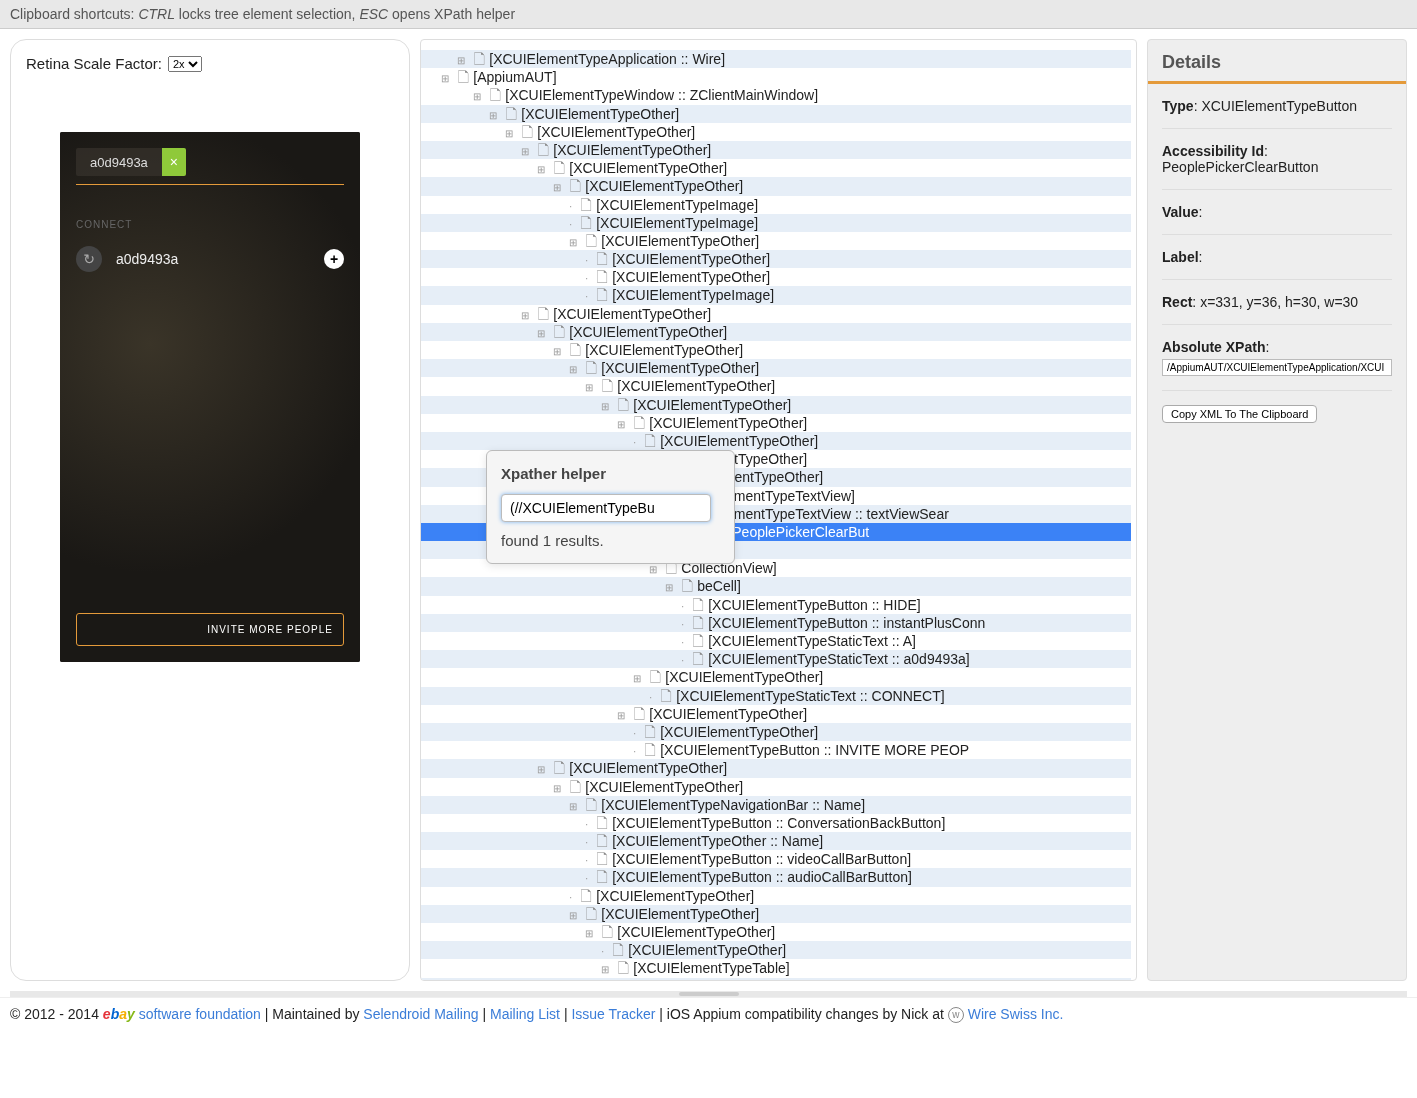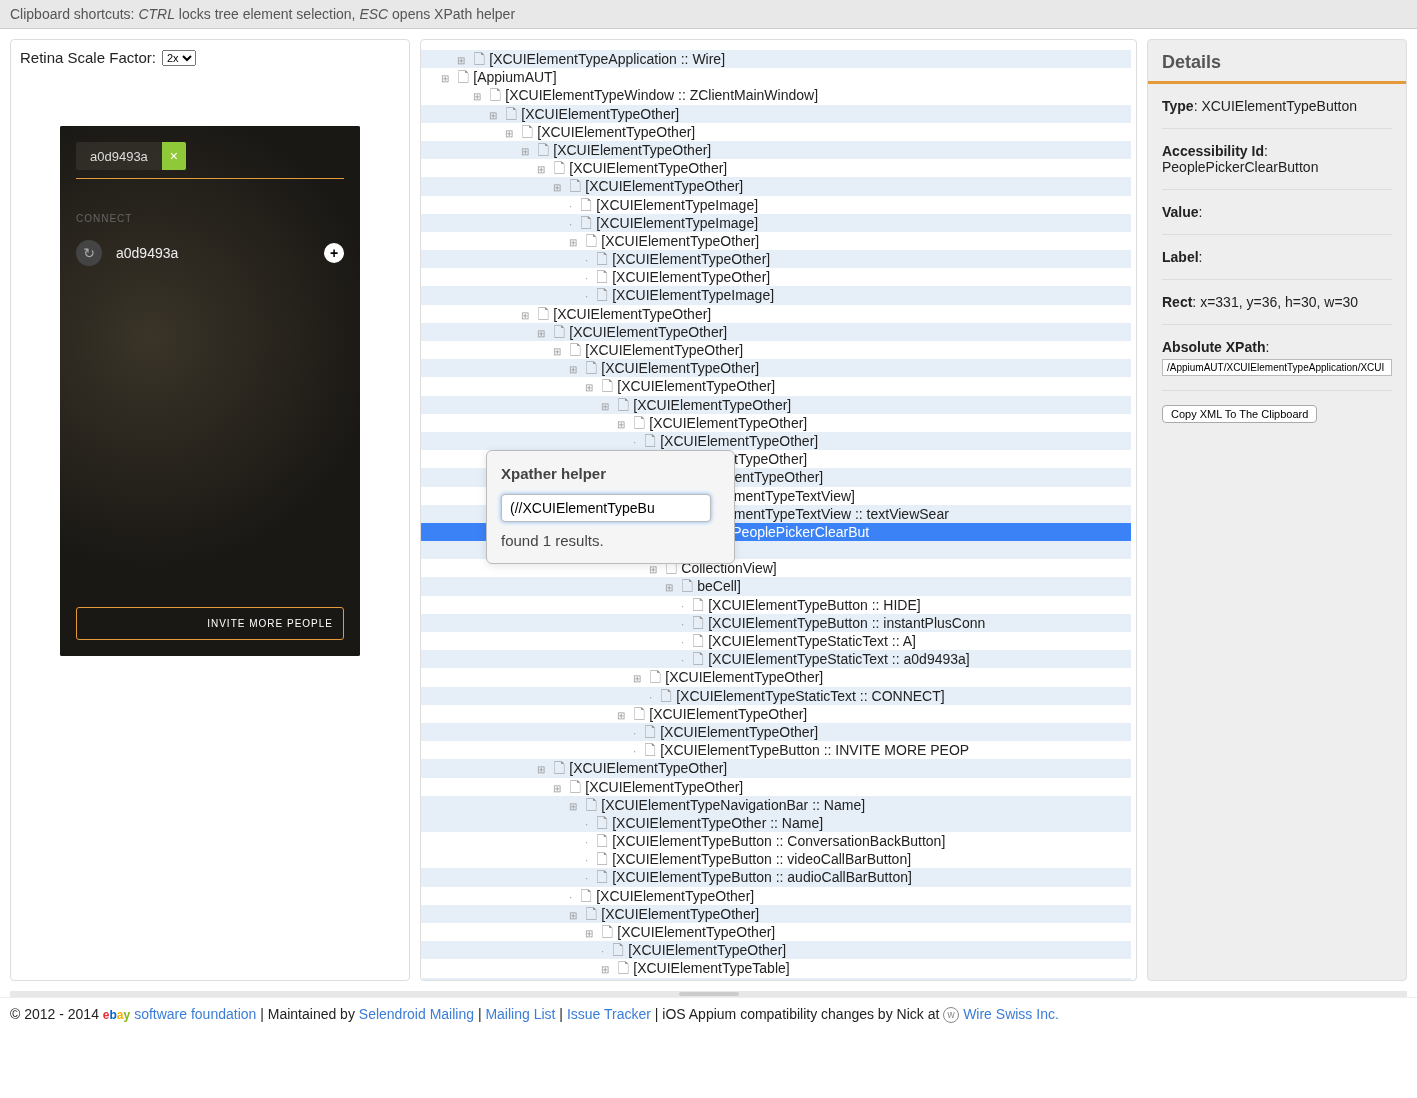--- a/index.html
+++ b/index.html
@@ -1,20 +1,20 @@
 <!DOCTYPE html>
 <html><head>
 <meta charset="utf-8">
 <style>
 * { box-sizing: border-box; margin: 0; padding: 0; }
 body { font-family: -apple-system, "Helvetica Neue", Arial, sans-serif; font-size: 13px; background: #fff; color: #222; width: 1417px; }
 .shortcuts-bar { background: #e8e8e8; padding: 6px 10px; font-size: 14px; color: #555; border-bottom: 1px solid #ccc; }
 .shortcuts-bar i { font-style: italic; }
 .main { display: flex; padding: 10px; gap: 10px; }
-.left-panel { width: 400px; border: 1px solid #ddd; border-radius: 4px; padding: 9px; }
+.left-panel { width: 400px; border: 1px solid #ddd; border-radius: 16px; padding: 15px; }
 .center-panel { flex: 1; border: 1px solid #ddd; border-radius: 4px; position: relative; overflow: hidden; }
 .right-panel { width: 260px; border: 1px solid #ddd; border-radius: 4px; background: #eee; padding: 0; }
 .retina-row { font-size: 15px; display: flex; align-items: center; gap: 6px; margin-bottom: 60px; }
 .retina-row select { font-size: 11px; }
 .screenshot { width: 300px; height: 530px; background: #252320; border-radius: 2px; margin: 0 auto; position: relative; overflow: hidden; }
 .ss-blur { position: absolute; inset: 0; background: radial-gradient(circle at 30% 40%, #3a3428 0%, #1a1815 60%); }
 .ss-top { position: relative; padding: 16px; }
 .ss-tag { display: inline-flex; align-items: center; background: rgba(60,55,48,.6); border-radius: 2px; overflow: hidden; }
 .ss-tag-label { color: #ddd; font-size: 13px; padding: 6px 14px; }
 .ss-tag-x { background: #8fc93a; color: #fff; width: 24px; height: 28px; display: flex; align-items: center; justify-content: center; font-size: 14px; }
@@ -40,21 +40,21 @@
 .details-body { padding: 0 14px; }
 .detail-row { padding: 14px 0; border-bottom: 1px solid #ddd; font-size: 14px; }
 .detail-row:last-child { border-bottom: none; }
 .detail-row b { font-weight: bold; }
 .xpath-input { width: 100%; font-size: 10px; padding: 2px 4px; border: 1px solid #bbb; margin-top: 4px; }
 .copy-btn { font-size: 11px; padding: 2px 8px; margin: 14px 0; border: 1px solid #aaa; border-radius: 4px; background: #fff; cursor: pointer; }
 .scroll-handle { height: 6px; background: #e8e8e8; display: flex; justify-content: center; align-items: center; margin: 0 10px; }
 .scroll-handle-inner { width: 60px; height: 4px; background: #ccc; border-radius: 2px; }
 .footer { padding: 8px 10px; font-size: 14px; border-top: 1px solid #eee; }
 .footer a { color: #3b7dd8; text-decoration: none; }
-.footer .ebay { font-weight: bold; font-size: 12px; }
+.footer .ebay { font-weight: bold; font-size: 14px; font-style: italic; }
 .footer .ebay .e { color: #e53238; } .footer .ebay .b { color: #0064d2; } .footer .ebay .a { color: #f5af02; } .footer .ebay .y { color: #86b817; }
 .wire-icon { display: inline-block; width: 16px; height: 16px; border: 1px solid #888; border-radius: 50%; font-size: 10px; text-align: center; line-height: 14px; color: #888; vertical-align: middle; }
 </style>
 </head>
 <body>
 
 <div class="shortcuts-bar">
   <span>Clipboard shortcuts: </span><i>CTRL</i><span> locks tree element selection, </span><i>ESC</i><span> opens XPath helper</span>
 </div>
 
@@ -121,22 +121,22 @@
         <div class="tnode" style="padding-left: 260px;"><span class="tnode-expand">·</span> <span class="tnode-icon">🗋</span>[XCUIElementTypeStaticText :: A]</div>
         <div class="tnode striped" style="padding-left: 260px;"><span class="tnode-expand">·</span> <span class="tnode-icon">🗋</span>[XCUIElementTypeStaticText :: a0d9493a]</div>
         <div class="tnode" style="padding-left: 212px;"><span class="tnode-expand">⊞</span> <span class="tnode-icon">🗋</span>[XCUIElementTypeOther]</div>
         <div class="tnode striped" style="padding-left: 228px;"><span class="tnode-expand">·</span> <span class="tnode-icon">🗋</span>[XCUIElementTypeStaticText :: CONNECT]</div>
         <div class="tnode" style="padding-left: 196px;"><span class="tnode-expand">⊞</span> <span class="tnode-icon">🗋</span>[XCUIElementTypeOther]</div>
         <div class="tnode striped" style="padding-left: 212px;"><span class="tnode-expand">·</span> <span class="tnode-icon">🗋</span>[XCUIElementTypeOther]</div>
         <div class="tnode" style="padding-left: 212px;"><span class="tnode-expand">·</span> <span class="tnode-icon">🗋</span>[XCUIElementTypeButton :: INVITE MORE PEOP</div>
         <div class="tnode striped" style="padding-left: 116px;"><span class="tnode-expand">⊞</span> <span class="tnode-icon">🗋</span>[XCUIElementTypeOther]</div>
         <div class="tnode" style="padding-left: 132px;"><span class="tnode-expand">⊞</span> <span class="tnode-icon">🗋</span>[XCUIElementTypeOther]</div>
         <div class="tnode striped" style="padding-left: 148px;"><span class="tnode-expand">⊞</span> <span class="tnode-icon">🗋</span>[XCUIElementTypeNavigationBar :: Name]</div>
+        <div class="tnode" style="padding-left: 164px;"><span class="tnode-expand">·</span> <span class="tnode-icon">🗋</span>[XCUIElementTypeButton :: ConversationBackButton]</div>
         <div class="tnode striped" style="padding-left: 164px;"><span class="tnode-expand">·</span> <span class="tnode-icon">🗋</span>[XCUIElementTypeOther :: Name]</div>
-        <div class="tnode" style="padding-left: 164px;"><span class="tnode-expand">·</span> <span class="tnode-icon">🗋</span>[XCUIElementTypeButton :: ConversationBackButton]</div>
         <div class="tnode" style="padding-left: 164px;"><span class="tnode-expand">·</span> <span class="tnode-icon">🗋</span>[XCUIElementTypeButton :: videoCallBarButton]</div>
         <div class="tnode striped" style="padding-left: 164px;"><span class="tnode-expand">·</span> <span class="tnode-icon">🗋</span>[XCUIElementTypeButton :: audioCallBarButton]</div>
         <div class="tnode" style="padding-left: 148px;"><span class="tnode-expand">·</span> <span class="tnode-icon">🗋</span>[XCUIElementTypeOther]</div>
         <div class="tnode striped" style="padding-left: 148px;"><span class="tnode-expand">⊞</span> <span class="tnode-icon">🗋</span>[XCUIElementTypeOther]</div>
         <div class="tnode" style="padding-left: 164px;"><span class="tnode-expand">⊞</span> <span class="tnode-icon">🗋</span>[XCUIElementTypeOther]</div>
         <div class="tnode striped" style="padding-left: 180px;"><span class="tnode-expand">·</span> <span class="tnode-icon">🗋</span>[XCUIElementTypeOther]</div>
         <div class="tnode" style="padding-left: 180px;"><span class="tnode-expand">⊞</span> <span class="tnode-icon">🗋</span>[XCUIElementTypeTable]</div>
         <div class="tnode striped" style="padding-left: 196px;"> <span class="tnode-icon">🗋</span>[XCUIElementTypeCell]</div>
       </div>
     <div class="xpather">

